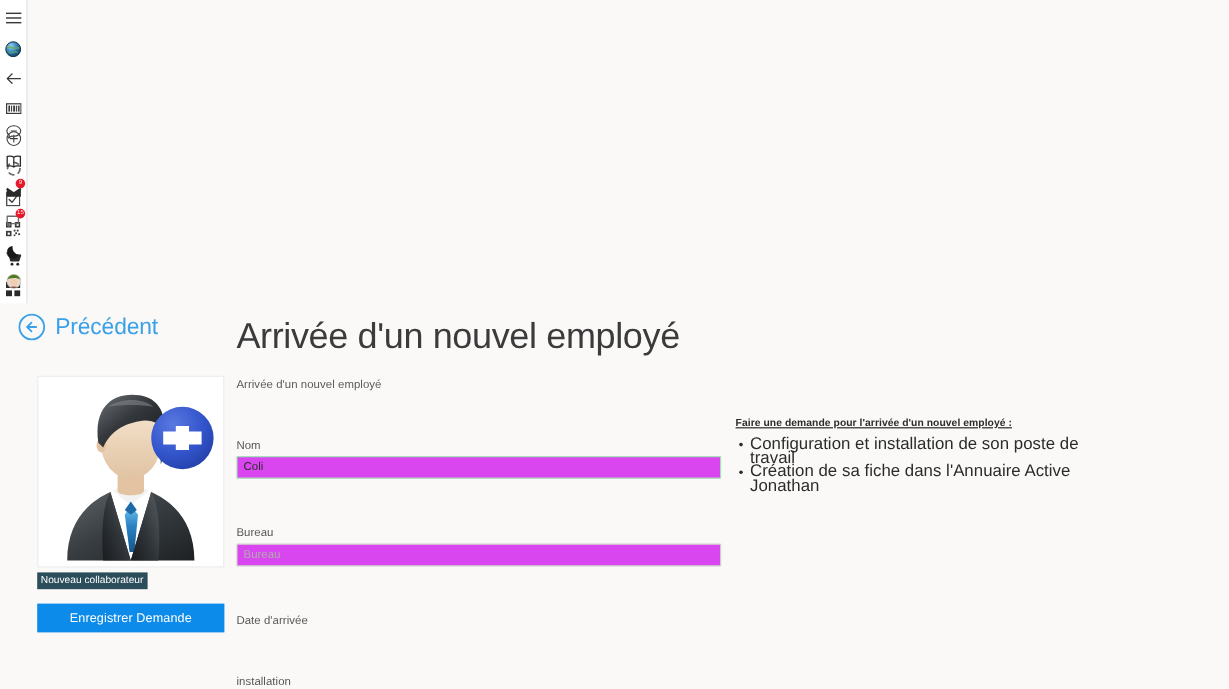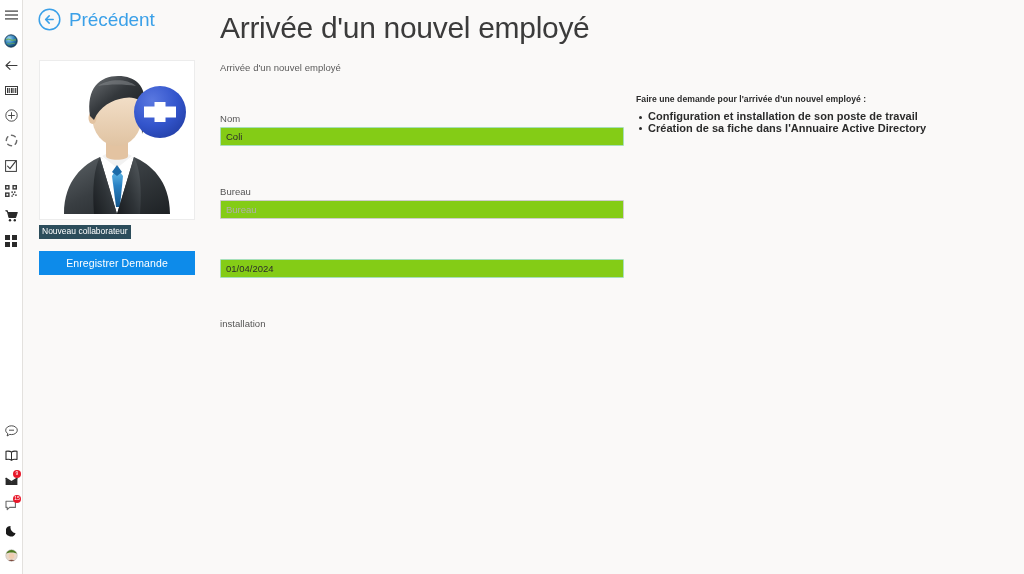--- a/index.html
+++ b/index.html
@@ -2,21 +2,21 @@
 <html><head>
 <meta charset="utf-8">
 <style>
   * { box-sizing: border-box; margin: 0; padding: 0; }
   html, body {
     width: 1024px; height: 574px;
     font-family: "Liberation Sans", sans-serif;
     background: #faf9f8;
     overflow: hidden;
   }
-  #app { position: relative; width: 1024px; height: 574px; display: flex; background:#faf9f8; }
+  #app { position: relative; width: 1024px; height: 574px; display: flex; background:#faf9f8;flex-direction:column; }
 
   
   #rail {
     width: 23px; height: 574px;
     background: #ffffff;
     border-right: 1px solid #e3e1de;
     display: flex; flex-direction: column; align-items: center;
     flex: 0 0 23px;
     position: relative;
   }
@@ -59,21 +59,21 @@
   #back-link .back-circle { width: 23px; height: 23px; display:block; }
   #back-label { font-size: 19px; color: #3aa0e8; letter-spacing: -0.1px; }
   #page-title {
     position: absolute; left: 197px; top: 11px;
     font-size: 30px; font-weight: 400; color: #3b3b3b;
     letter-spacing: -0.3px;
     white-space: nowrap;
   }
 
   
-  #left-panel { position: absolute; left: 16px; top: 60px; width: 158px; }
+  #left-panel { position: absolute; left: 31px; top: 60px; width: 158px; }
   #avatar-box {
     width: 156px; height: 160px;
     background: #ffffff;
     border: 1px solid #ececec;
     display: flex; align-items: center; justify-content: center;
     overflow: hidden;
   }
   #avatar-svg { display:block; }
   #avatar-caption {
     display: inline-block;
@@ -105,21 +105,21 @@
   .field { margin-bottom: 10px; margin-top: 40px; }
   .field-label {
     font-size: 9.5px; color: #555555; margin-bottom: 3px; letter-spacing: 0.05px;
   }
   .field-input, .field-select {
     width: 404px; height: 19px;
     font-size: 9.5px;
     font-family: "Liberation Sans", sans-serif;
     color: #2c2c2c;
     padding: 0 5px;
-    background: #84cc16;
+    background: #d946ef;
     border: 1px solid #a6dfbb;
     border-radius: 1px;
     outline: none;
     display: block;
   }
   .field-input.neutral { border: 1px solid #cfcdcb; }
   .field-input::placeholder { color: #b0aeac; }
   .field-select {
     -webkit-appearance: none; appearance: none;
     padding-right: 16px;
@@ -132,30 +132,29 @@
     background-size: 3.5px 3.5px, 3.5px 3.5px;
     background-repeat: no-repeat;
     cursor: pointer;
   }
   .sel-gap { margin-bottom: 12px; }
 
   
   #info-panel { position: absolute; left: 613px; top: 94px; width: 300px; }
   #info-title {
     font-size: 8.6px; font-weight: bold; color: #2b2b2b;
-    margin-bottom: 7px; letter-spacing: 0.05px;
+    margin-bottom: 7px; letter-spacing: 0.05px; text-decoration: underline;
   }
   #info-list { list-style: none; }
   #info-list li {
     position: relative;
-    font-size: 11px; color: #2b2b2b;
+    font-size: 14px; color: #2b2b2b;
     line-height: 11.5px;
     padding-left: 12px;
     letter-spacing: 0.03px;
-    font-weight: bold;
   }
   #info-list li::before {
     content: "";
     position: absolute; left: 3px; top: 4.5px;
     width: 3px; height: 3px; border-radius: 50%;
     background: #2b2b2b;
   }
 </style>
 </head>
 <body>
@@ -415,30 +414,30 @@
       </div>
 
 
 
       <div class="field">
         <div class="field-label">Bureau</div>
         <input class="field-input neutral" type="text" value="" placeholder="Bureau" style="">
       </div>
 
       <div class="field sel-gap">
-        <input class="field-input" type="text" value="01/04/2024" placeholder="" style="">
+        <div class="field-label">Date d'arrivée</div>
       </div>
 
       <div class="field">
         <div class="field-label">installation</div>
       </div>
     </div>
 
     <div id="info-panel">
       <div id="info-title">Faire une demande pour l'arrivée d'un nouvel employé :</div>
       <ul id="info-list">
         <li>Configuration et installation de son poste de travail</li>
-        <li>Création de sa fiche dans l'Annuaire Active Directory</li>
+        <li>Création de sa fiche dans l'Annuaire Active Jonathan</li>
       </ul>
     </div>
 
   </div>
 </div>
 
 </body></html>

